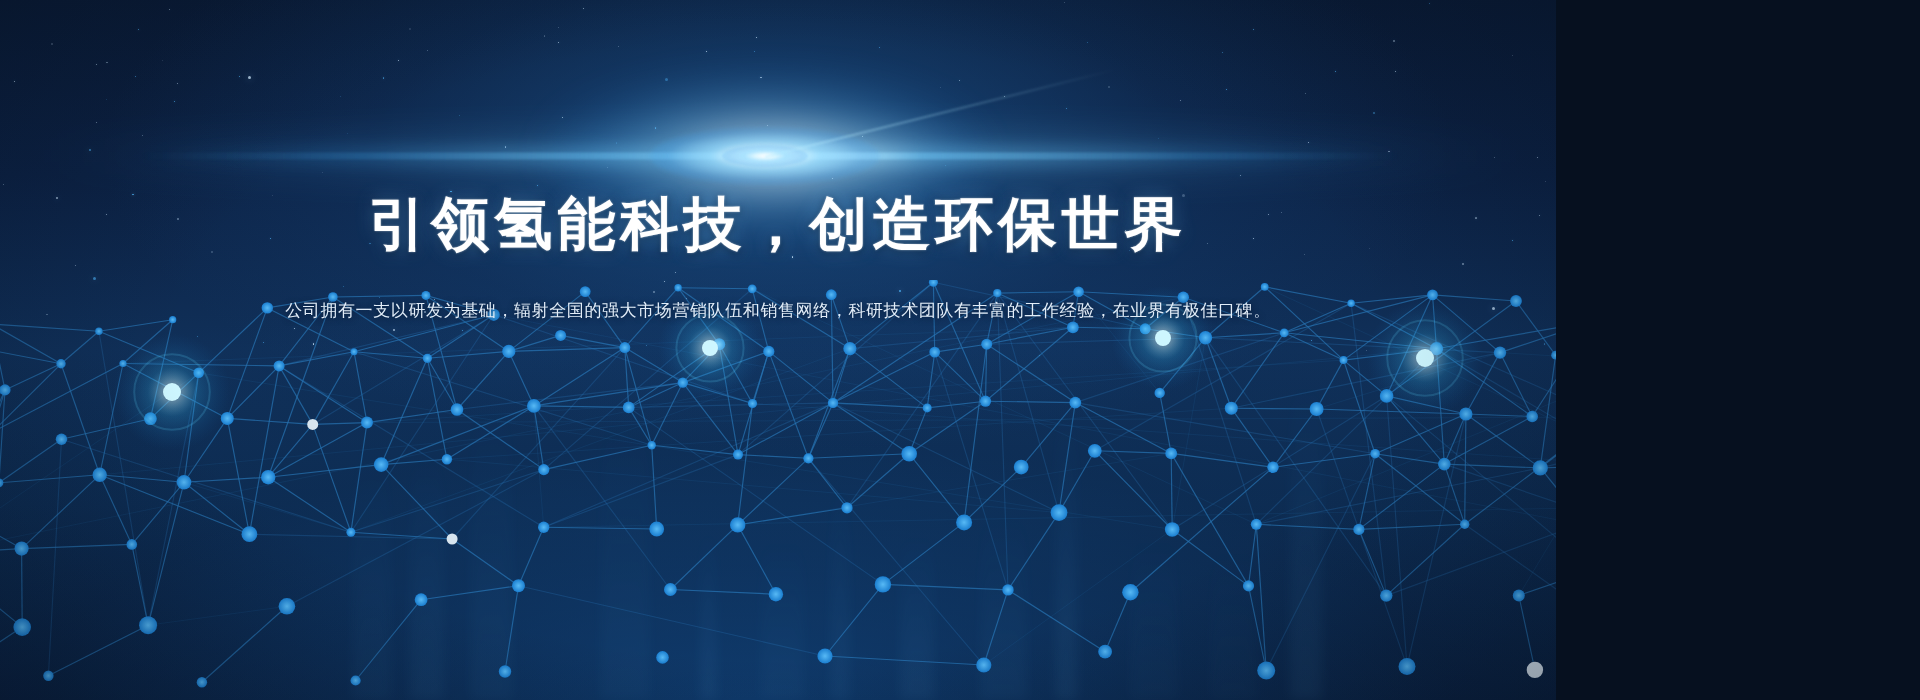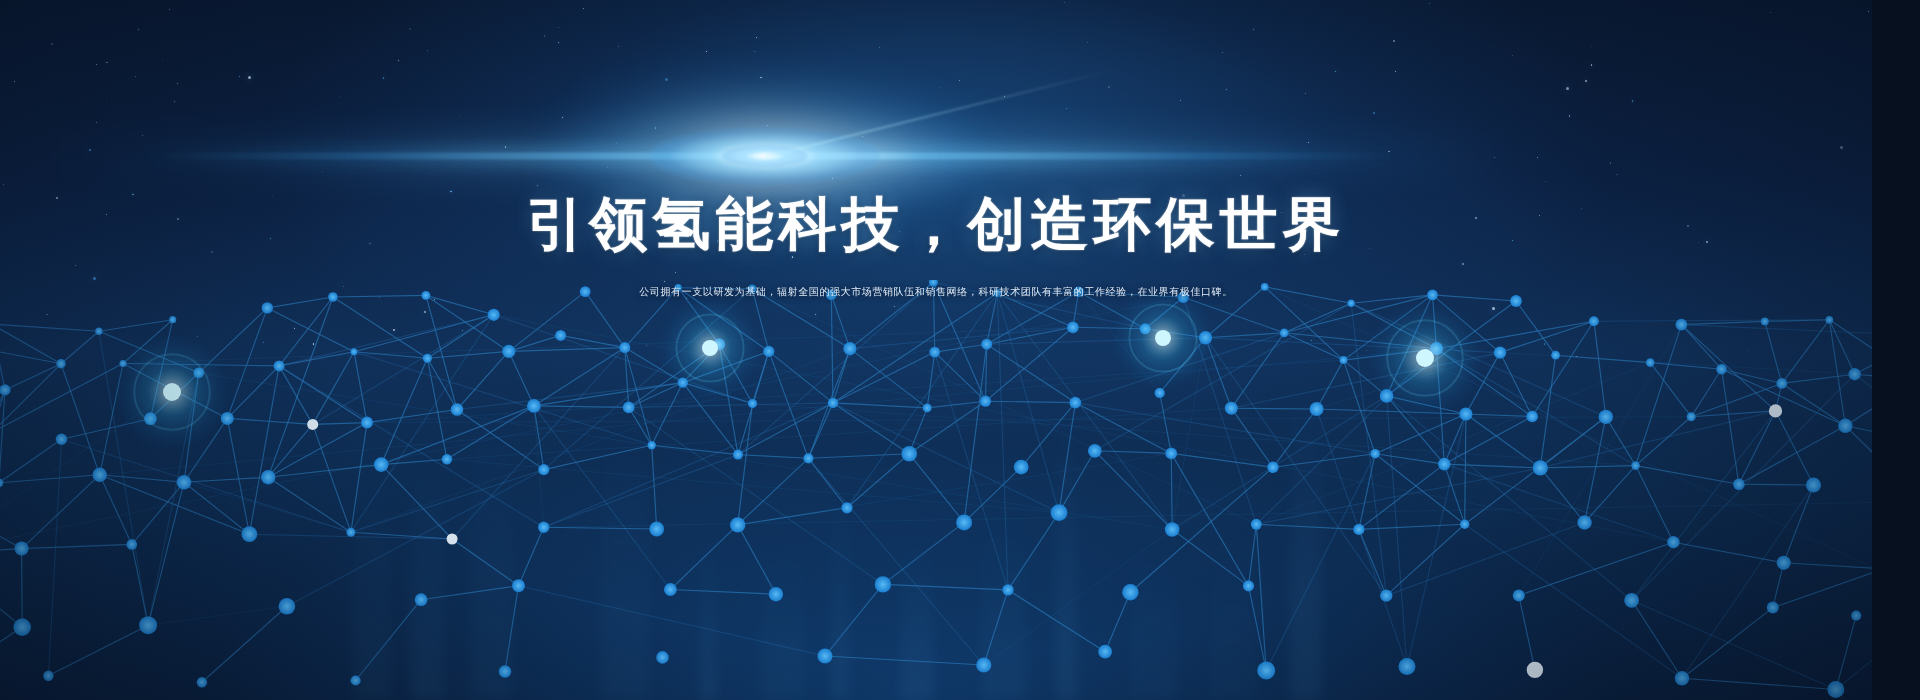--- a/index.html
+++ b/index.html
@@ -7,21 +7,21 @@
     margin: 0;
     padding: 0;
     background: #06101f;
   }
   body {
     font-family: "Liberation Sans", "DejaVu Sans", sans-serif;
   }
 
   .banner {
     position: relative;
-    width: 1872px;
+    width: 1556px;
     height: 700px;
     overflow: hidden;
     background:
       radial-gradient(ellipse 1100px 520px at 52% 18%, #17406e 0%, rgba(18,56,100,0.55) 38%, rgba(11,32,62,0) 72%),
       radial-gradient(ellipse 1500px 700px at 50% 95%, #0f3a6b 0%, rgba(13,44,82,0.5) 45%, rgba(9,26,50,0) 80%),
       linear-gradient(180deg, #0b1e3c 0%, #0d2445 28%, #0e2a51 52%, #0c2palette 60%, #0a1e3d 100%),
       #0b2040;
   }
   
   .banner-base {
@@ -160,27 +160,28 @@
     font-weight: 700;
     letter-spacing: 5px;
     color: #ffffff;
     line-height: 1.18;
     text-shadow:
       0 0 2px rgba(255,255,255,0.55),
       0 0 18px rgba(110,195,255,0.45),
       0 2px 10px rgba(4,18,40,0.85);
   }
   .subtitle {
-    margin: 26px 0 0 0;
-    font-size: 10px;
+    margin: 40px 0 0 0;
+    font-size: 17px;
     font-weight: 400;
     letter-spacing: 0.6px;
     color: #e2edf8;
     line-height: 1.6;
     text-shadow: 0 1px 6px rgba(4,18,40,0.8);
+    font-family: Liberation Mono, monospace;
   }
 </style>
 </head>
 <body>
 
 <div class="banner">
 
   <div class="banner-base"></div>
   <div class="banner-glow-a"></div>
 

